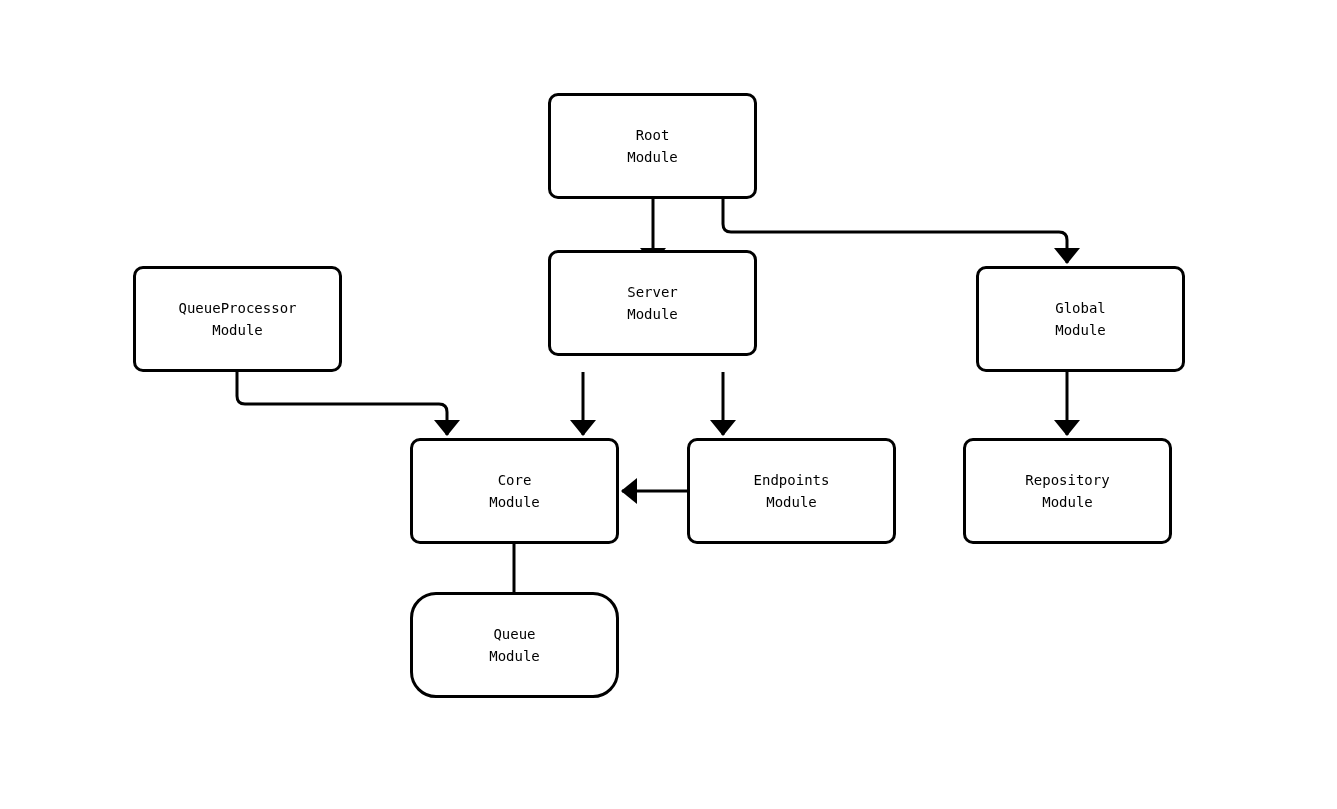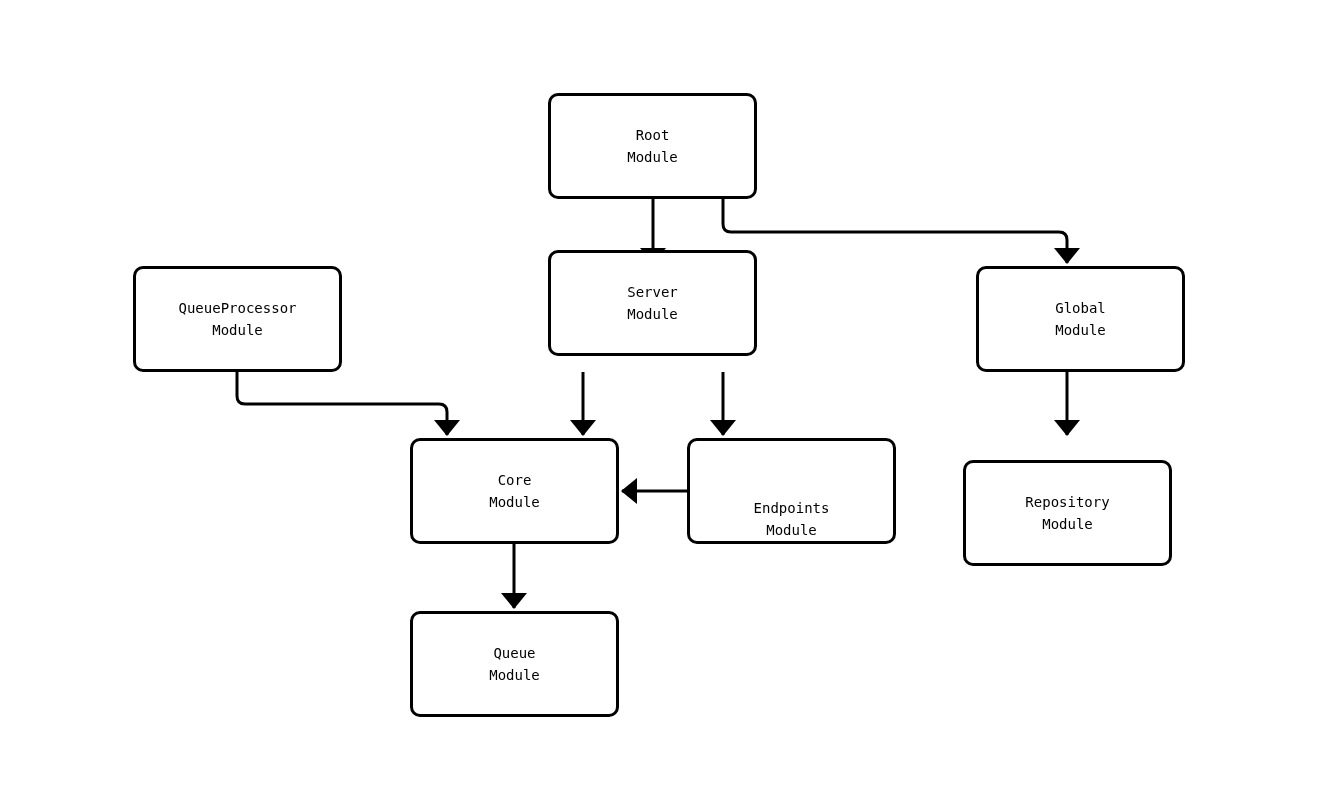--- a/index.html
+++ b/index.html
@@ -25,23 +25,23 @@
     white-space:pre-line;
     font-size:14px; line-height:22px; font-weight:400; color:var(--text);
     letter-spacing:0px;
   }
   
   .n-root        {left:548px; top:93px; height:106px;}
   .n-queueproc   {left:133px; top:266px;text-align:center;}
   .n-server      {left:548px; top:250px;}
   .n-global      {left:976px; top:266px;}
   .n-core        {left:410px; top:438px;}
-  .n-endpoints   {left:687px; top:438px;align-items:flex-end;}
-  .n-repository  {left:963px; top:460px;}
-  .n-queue       {left:410px; top:611px;}
+  .n-endpoints   {left:687px; top:438px;}
+  .n-repository  {left:963px; top:438px;}
+  .n-queue       {left:410px; top:592px;border-radius:26px;}
 </style>
 </head>
 <body>
 
 <div class="stage">
 
   <svg class="edges" viewBox="0 0 1337 809" xmlns="http://www.w3.org/2000/svg">
     <defs>
       <marker id="arrow" markerUnits="userSpaceOnUse" markerWidth="16" markerHeight="26" viewBox="0 0 16 26" refX="15" refY="13" orient="auto">
         <path class="arrowhead" d="M0,0 L16,13 L0,26 Z"></path>

